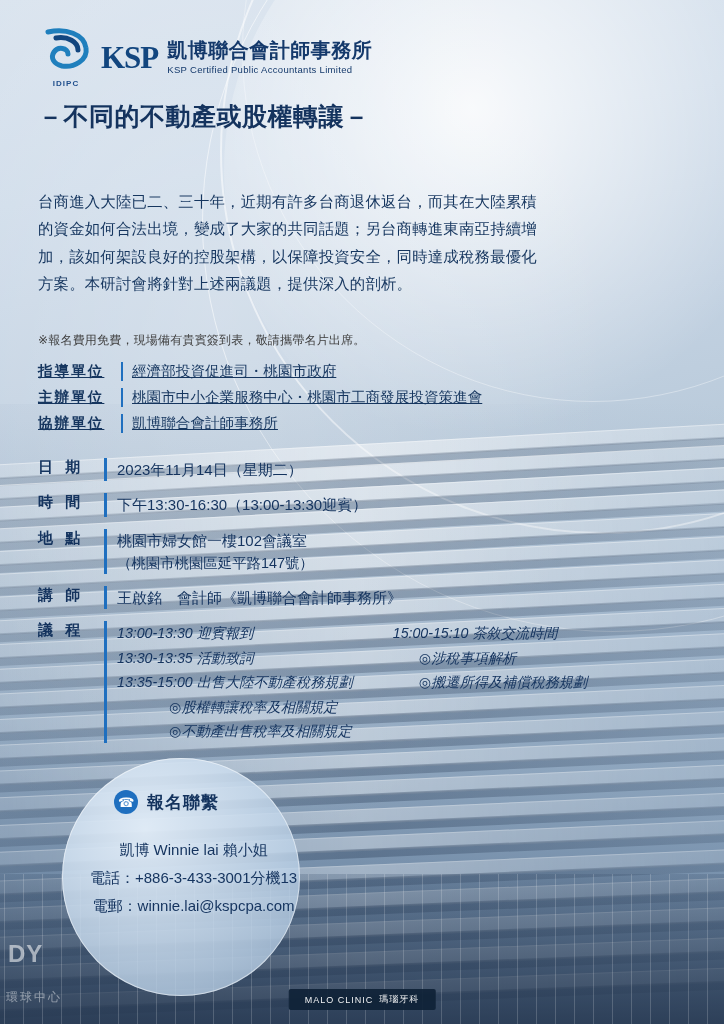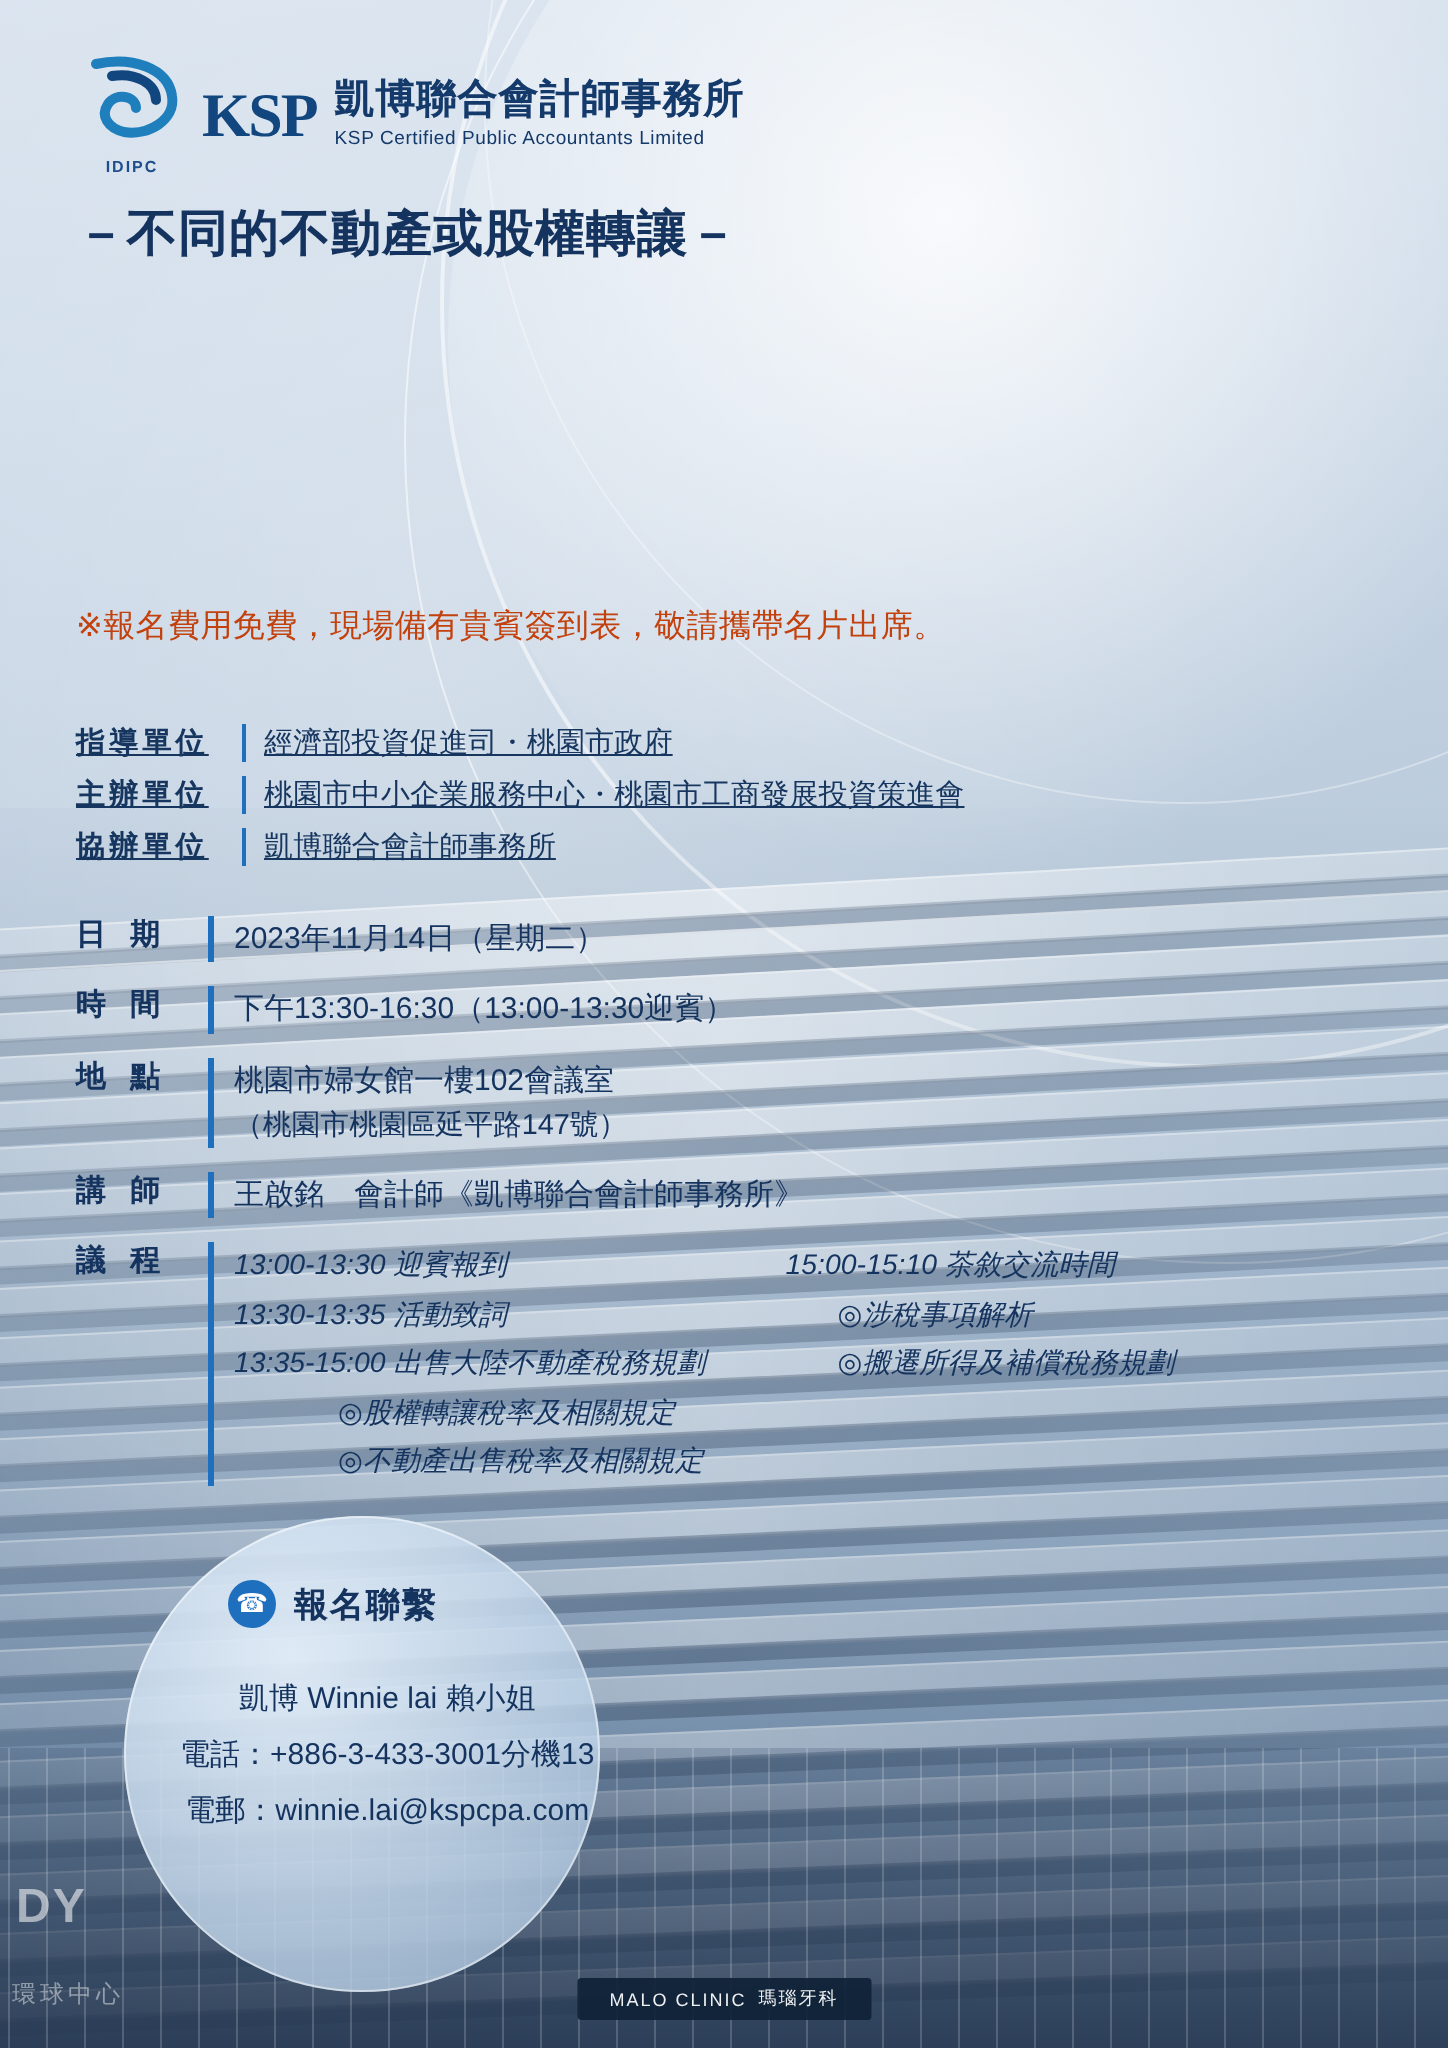--- a/index.html
+++ b/index.html
@@ -88,21 +88,21 @@
   .logo-en{font-size:9.5px;color:#14396b;letter-spacing:.3px;margin-top:2px;}
 
   
   .title{position:absolute;left:38px;top:100px;width:640px;color:#14335e;}
   .title-line1{font-size:25px;font-weight:bold;letter-spacing:.5px;margin-bottom:6px;}
   .title-line2{font-size:25px;font-weight:bold;letter-spacing:.5px;}
   .hl{color:#1f6fbf;}
 
   
   .intro{position:absolute;left:38px;top:188px;width:512px;color:#16365f;font-size:15.4px;line-height:1.78;letter-spacing:.2px;}
-  .note{position:absolute;left:38px;top:303px;width:560px;color:#c2410c;font-size:16px;letter-spacing:.2px;}
+  .note{position:absolute;left:38px;top:332px;width:560px;color:#404040;font-size:12px;letter-spacing:.2px;}
 
   
   .orgs{position:absolute;left:38px;top:362px;width:600px;}
   .org-row{display:flex;align-items:flex-start;font-size:14.6px;color:#16365f;margin-bottom:7px;font-weight:bold;text-decoration:underline;}
   .org-label{width:83px;letter-spacing:2px;}
   .org-bar{width:2px;background:#1f6fbf;align-self:stretch;margin-right:9px;}
   .org-value{font-weight:normal;}
 
   
   .info{position:absolute;left:38px;top:458px;width:640px;}
@@ -255,20 +255,21 @@
       <div>
         <div class="logo-cn">凱博聯合會計師事務所</div>
         <div class="logo-en">KSP Certified Public Accountants Limited</div>
       </div>
     </div>
 
     <div class="title">
       <div class="title-line1">－不同的不動產或股權轉讓－</div>
     </div>
 
+    <div class="intro">台商進入大陸已二、三十年，近期有許多台商退休返台，而其在大陸累積的資金如何合法出境，變成了大家的共同話題；另台商轉進東南亞持續增加，該如何架設良好的控股架構，以保障投資安全，同時達成稅務最優化方案。本研討會將針對上述兩議題，提供深入的剖析。</div>
     <div class="note">※報名費用免費，現場備有貴賓簽到表，敬請攜帶名片出席。</div>
 
     <div class="orgs">
       <div class="org-row">
         <div class="org-label">指導單位</div>
         <div class="org-bar"></div>
         <div class="org-value">經濟部投資促進司・桃園市政府</div>
       </div>
       <div class="org-row">
         <div class="org-label">主辦單位</div>

